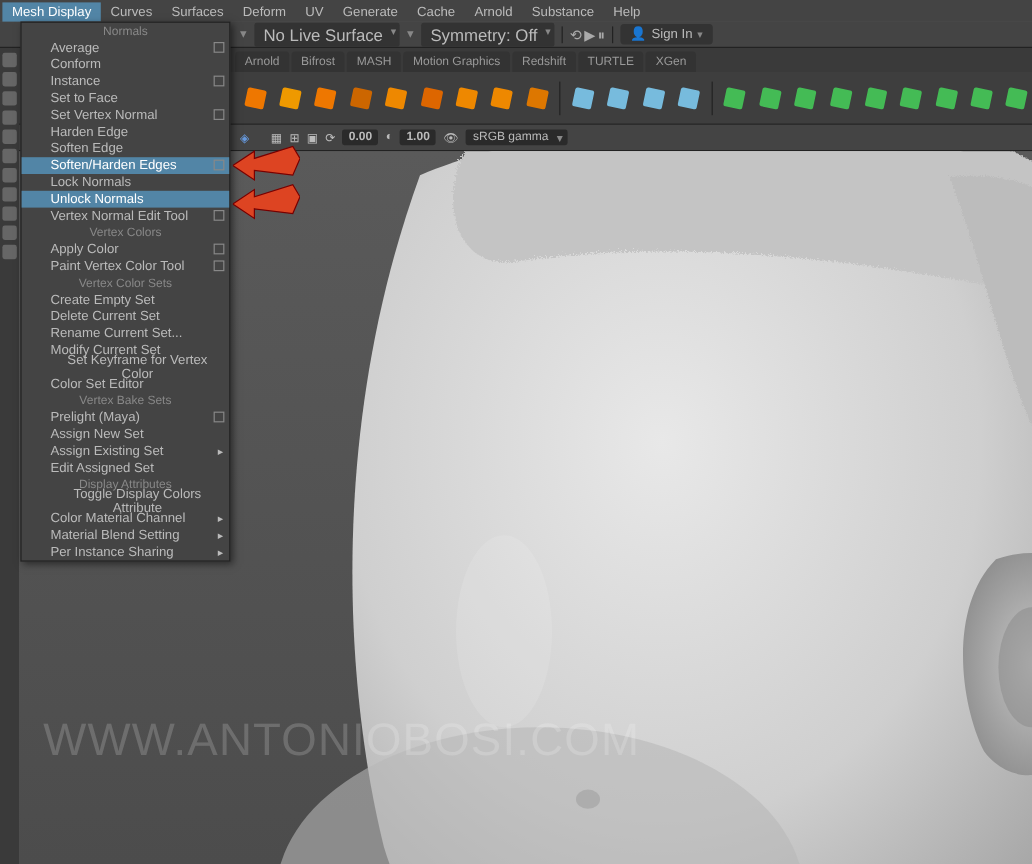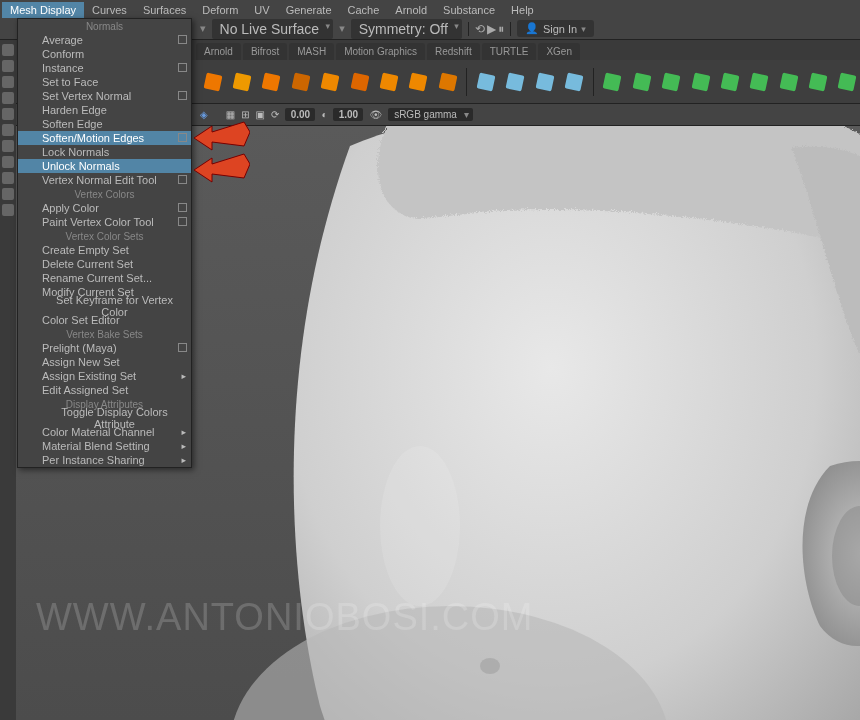--- a/index.html
+++ b/index.html
@@ -293,21 +293,21 @@
       <span>Set Vertex Normal</span>
       <span class="opt"></span>
     </div>
     <div class="row">
       <span>Harden Edge</span>
     </div>
     <div class="row">
       <span>Soften Edge</span>
     </div>
     <div class="row hl">
-      <span>Soften/Motion Edges</span>
+      <span>Soften/Harden Edges</span>
       <span class="opt"></span>
     </div>
     <div class="row">
       <span>Lock Normals</span>
     </div>
     <div class="row hl">
       <span>Unlock Normals</span>
     </div>
     <div class="row">
       <span>Vertex Normal Edit Tool</span>

